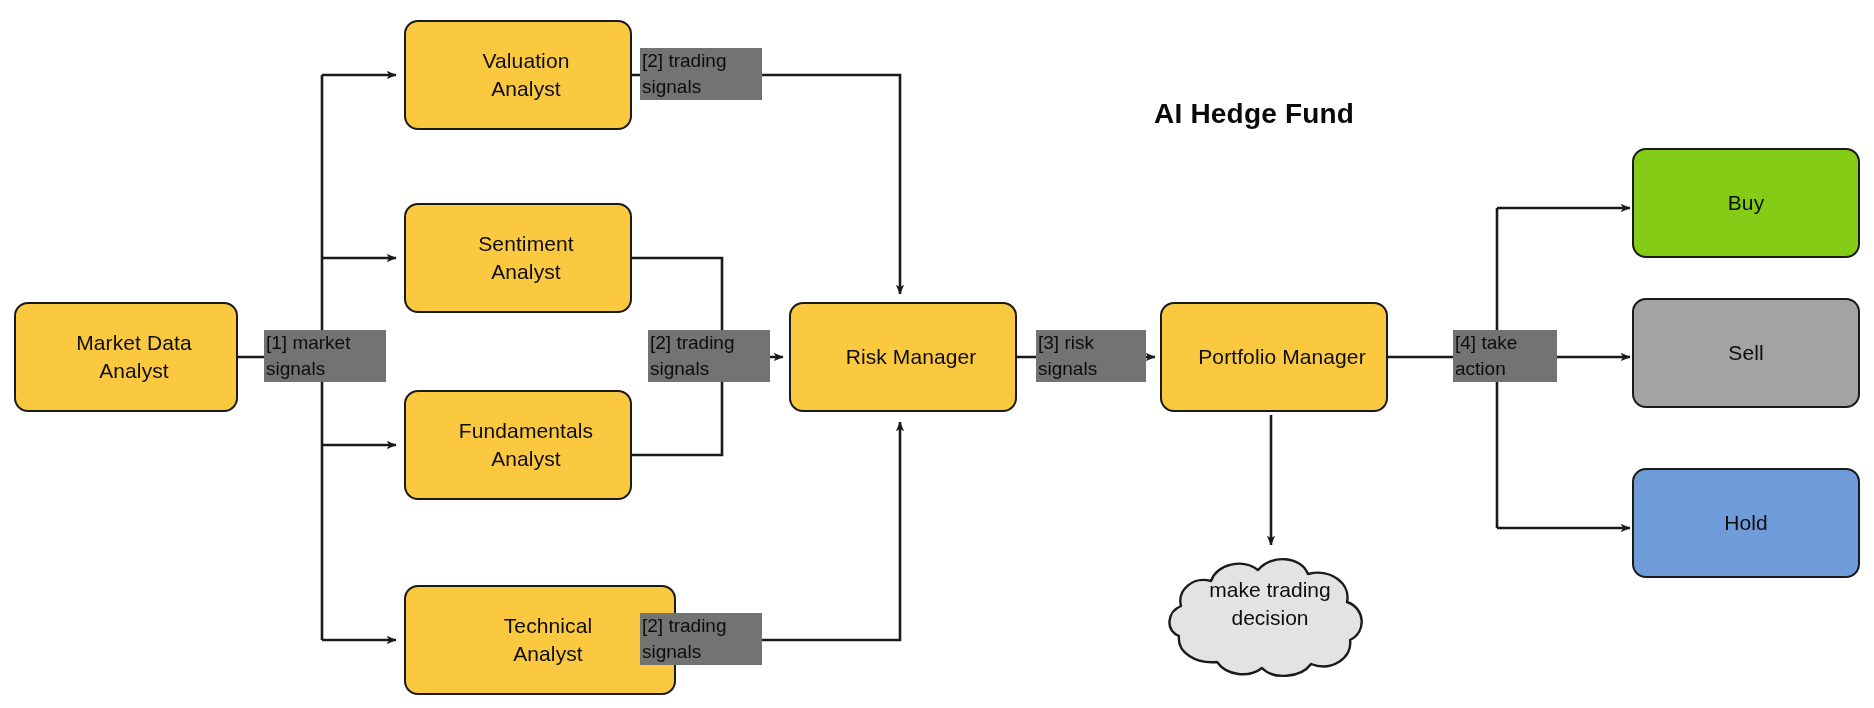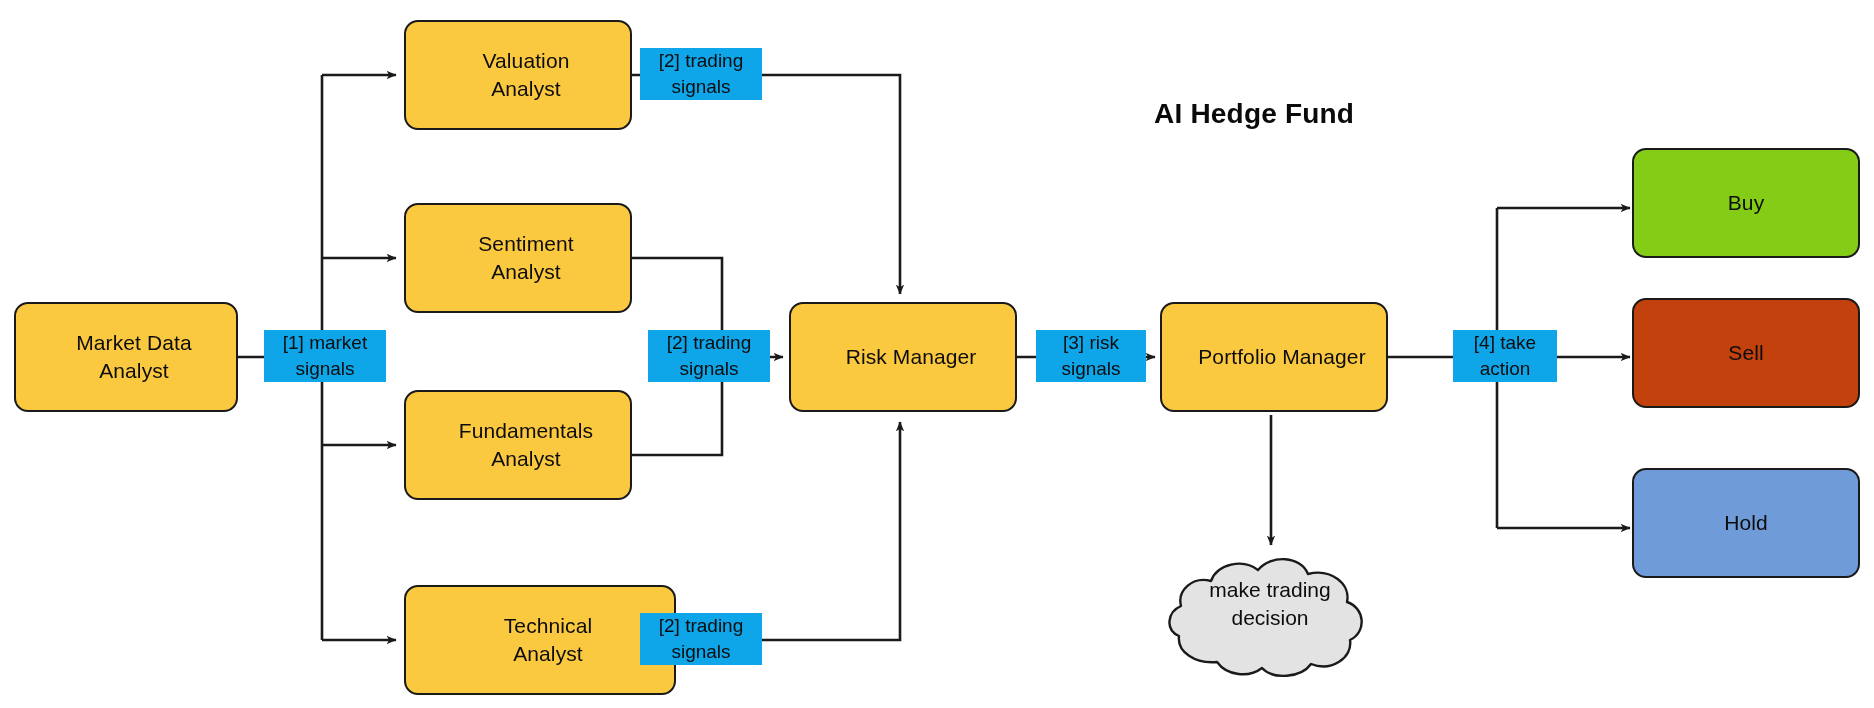--- a/index.html
+++ b/index.html
@@ -35,31 +35,30 @@
     justify-content: center;
     text-align: center;
     line-height: 1.32;
     font-size: 21px;
     color: #0d0d0d;
     letter-spacing: 0.1px;
     white-space: pre-line;
   }
   .node-yellow { background: #fbc940; padding-left: 16px; }
   .node-green  { background: #84cc16; }
-  .node-red    { background: #c2410c; }
+  .node-red    { background: #a3a3a3; }
   .node-blue   { background: #6f9cd8; }
 
   .edge-label {
     position: absolute;
     font-size: 19px;
     color: #0d0d0d;
-    text-align: center;
     line-height: 1.36;
     white-space: pre-line;
-    background: #0ea5e9;
+    background: #737373;
     padding: 0 2px;
   }
   #diagram-title {
     position: absolute;
     font-size: 28px;
     font-weight: bold;
     color: #0a0a0a;
     letter-spacing: 0.2px;
     white-space: nowrap;
   }

